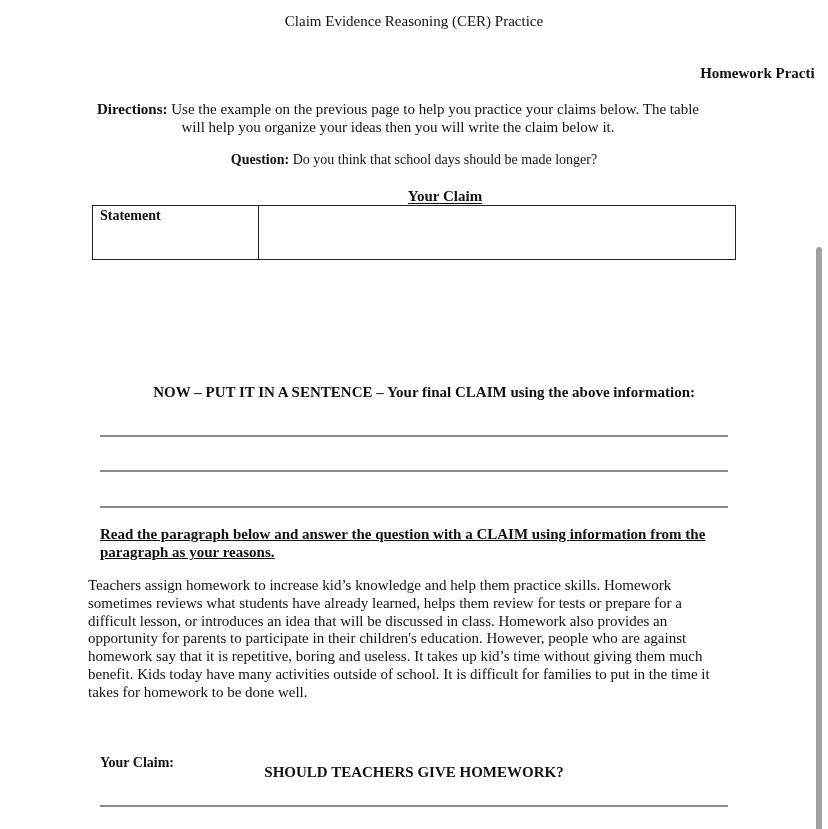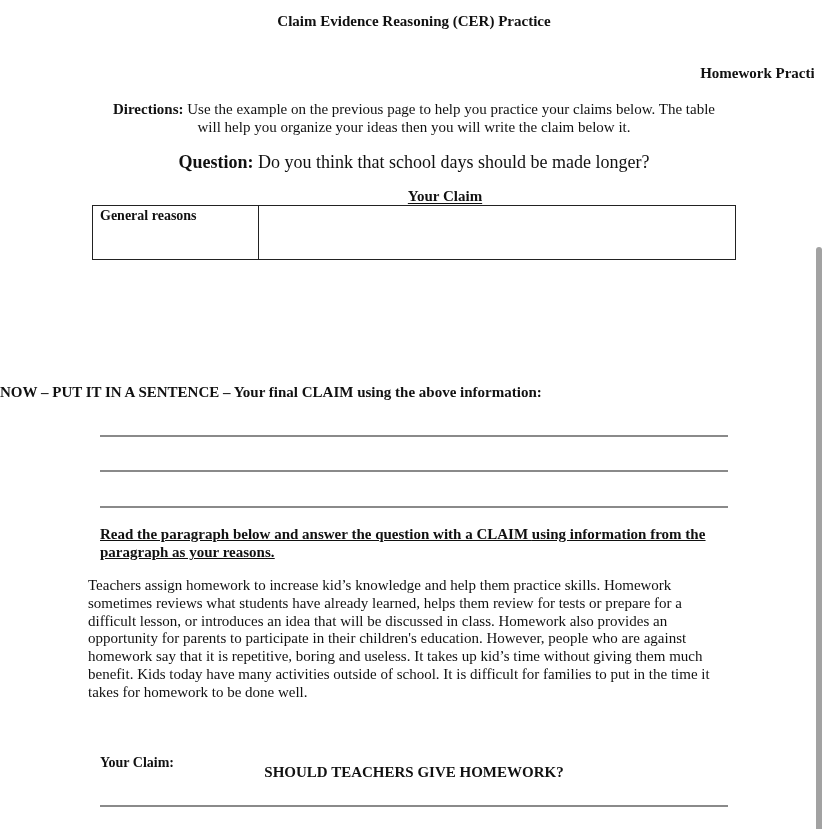--- a/index.html
+++ b/index.html
@@ -3,35 +3,35 @@
 <meta charset="utf-8">
 <style>
   html, body { margin: 0; padding: 0; }
   body {
     width: 828px; height: 829px; overflow: hidden;
     background: #ffffff; position: relative;
     font-family: "Liberation Serif", "DejaVu Serif", serif;
     color: #111;
   }
   .abs { position: absolute; }
-  .title { top: 13px; font-size: 15px; font-weight: bold; left: 0; width: 828px; text-align: center; }
+  .title { top: 13px; font-size: 15px; font-weight: normal; left: 0; width: 828px; text-align: center; }
   .subtitle { top: 65px; font-size: 15px; font-weight: bold; left: 0; width: 828px; text-align: right; }
-  .directions { top: 100px; left: 100px; width: 628px; text-align: center; font-size: 15px; line-height: 18px; }
+  .directions { top: 100px; left: 84px; width: 628px; text-align: center; font-size: 15px; line-height: 18px; }
   .directions b, .question b { font-weight: bold; }
-  .question { top: 152px; left: 0; width: 828px; text-align: center; font-size: 18px; }
+  .question { top: 152px; left: 0; width: 828px; text-align: center; font-size: 14px; }
   .your-claim-heading { top: 188px; left: 0; width: 828px; text-align: center; font-size: 15px; font-weight: bold; text-decoration: underline; text-underline-offset: 2px; margin-left: 31px; }
   table.cer {
     position: absolute; top: 205px; left: 92px; width: 644px;
     border-collapse: collapse;
   }
   table.cer td {
     border: 1.5px solid #222; vertical-align: top; height: 51px; padding: 0;
   }
   table.cer td.label { width: 158px; font-weight: bold; font-size: 14px; padding: 2px 0 0 7px; }
-  .now { top: 384px; left: 0; width: 695px; text-align: left; font-size: 15px; font-weight: bold; }
+  .now { top: 384px; left: 0; width: 695px; text-align: right; font-size: 15px; font-weight: bold; }
   .blank-line { position: absolute; left: 100px; width: 628px; height: 0; border-top: 2px solid #8a8a8a; }
   .read { top: 525px; left: 100px; width: 640px; font-size: 15px; font-weight: bold; line-height: 18px; text-decoration: underline; }
   .read .u { text-decoration: underline; }
   .para { top: 577px; left: 88px; width: 640px; font-size: 15px; line-height: 17.8px; }
   .should { top: 720px; left: 0; width: 828px; text-align: center; font-size: 15px; font-weight: bold; margin-top: 44px; }
   .claim-label { top: 755px; left: 100px; font-size: 14px; font-weight: bold; }
   .scroll-track { position: absolute; top: 0; right: 0; width: 14px; height: 829px; background: #ffffff; }
   .scroll-thumb { position: absolute; top: 247px; left: 816px; width: 6px; height: 590px; background: #a2a2a2; border-radius: 3px 3px 0 0; }
 </style>
 </head>
@@ -41,22 +41,22 @@
 <div class="abs subtitle">Homework Practice</div>
 
 <div class="abs directions"><b>Directions:</b><span> Use the example on the previous page to help you practice your claims below. The table will help you organize your ideas then you will write the claim below it.</span></div>
 
 <div class="abs question"><b>Question:</b><span> Do you think that school days should be made longer?</span></div>
 
 <div class="abs your-claim-heading">Your Claim</div>
 
 <table class="cer">
   <tbody>
-  <tr>
-    <td class="label">General reasons</td>
+      <tr>
+    <td class="label">Statement</td>
     <td></td>
   </tr>
 </tbody>
   </table>
 
 <div class="abs now">NOW – PUT IT IN A SENTENCE – Your final CLAIM using the above information:</div>
 
 <div class="blank-line" style="top:435px;"></div>
 <div class="blank-line" style="top:470px;"></div>
 <div class="blank-line" style="top:506px;"></div>

